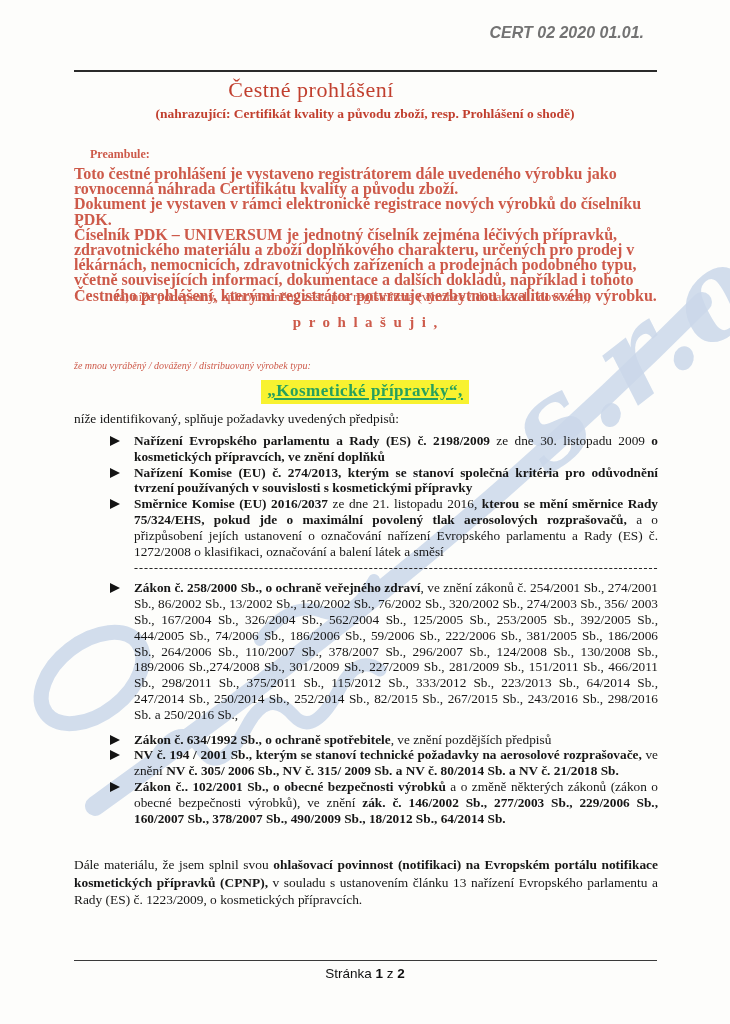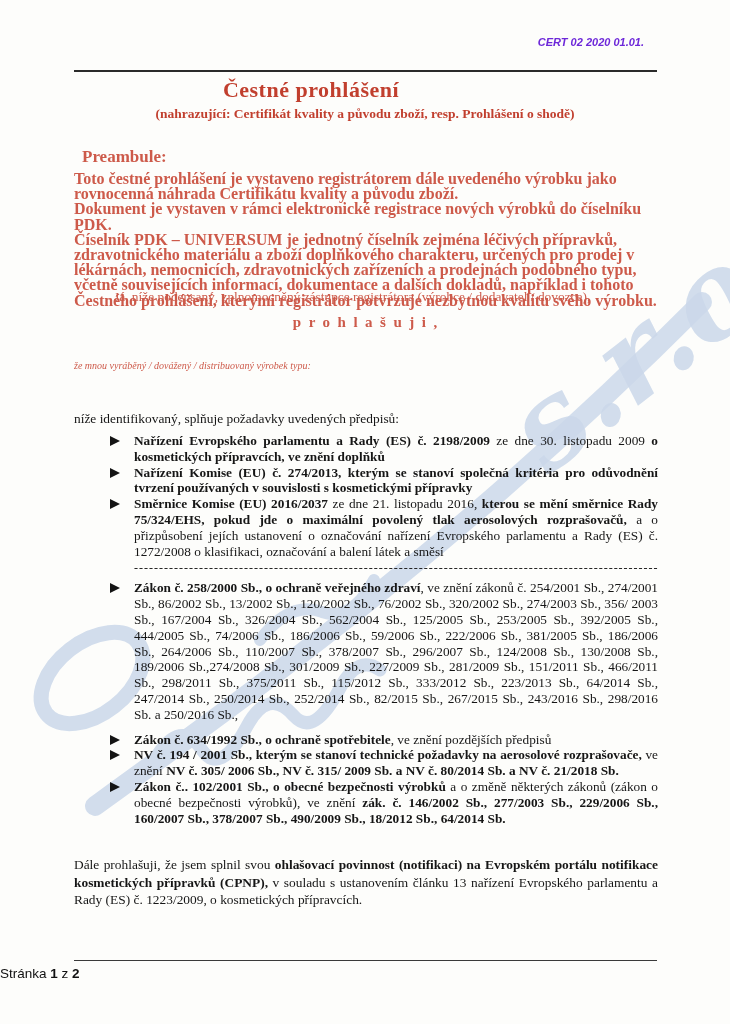--- a/index.html
+++ b/index.html
@@ -9,36 +9,36 @@
     width:730px;height:1024px;
     background:#fdfdfb;
     font-family:"Liberation Serif", serif;
     color:var(--text-black,#161616);
     overflow:hidden;
   }
   .page > *{position:absolute;z-index:1;}
   .watermark{left:0;top:0;z-index:0;pointer-events:none;}
 
   .cert-code{
-    top:36px;right:86px;
+    top:24px;right:86px;
     font-family:"Liberation Sans", sans-serif;
-    font-style:italic;font-weight:600;font-size:11px;color:#6d28d9;
+    font-style:italic;font-weight:600;font-size:16px;color:#737373;
   }
   .rule-top{top:70px;left:74px;width:583px;border-top:2px solid #2a2a2a;}
   .doc-title{
     top:77px;left:0;width:622px;text-align:center;
-    font-size:22px;font-weight:bold;color:var(--red-heading,#c13f2e);
+    font-size:22px;font-weight:normal;color:var(--red-heading,#c13f2e);
     letter-spacing:.5px;
   }
   .doc-subtitle{
     top:106px;left:0;width:730px;text-align:center;
     font-size:13.5px;font-weight:bold;color:var(--red-heading,#c13f2e);
   }
   .preamble{top:147px;left:74px;width:590px;color:var(--red-body,#cd5a4a);font-weight:bold;}
-  .preamble-heading{font-size:17px;margin:0 0 4px 8px;}
+  .preamble-heading{font-size:12px;margin:0 0 4px 16px;}
   .preamble p{margin:0;font-size:16px;line-height:15.2px;}
 
   .intro-line{top:289px;left:114px;font-size:13.4px;color:var(--red-body,#cd5a4a);}
   .declare-word{
     top:314px;left:0;width:730px;text-align:center;
     font-size:15px;font-weight:bold;color:var(--red-body,#cd5a4a);
     letter-spacing:.5em;padding-left:.5em;box-sizing:border-box;
   }
   .product-line{top:360px;left:74px;font-size:10px;color:var(--red-body,#cd5a4a);font-style:italic;}
   .product-wrap{top:380px;left:0;width:730px;text-align:center;}
@@ -65,21 +65,21 @@
   }
   .sep-dashes{
     margin:2px 0 4px 60px;
     font-size:12px;letter-spacing:1px;line-height:15px;
     white-space:nowrap;overflow:hidden;color:#141414;
   }
   .closing{top:856px;left:74px;width:584px;font-size:13.4px;line-height:17.6px;text-align:justify;}
 
   .rule-bottom{top:960px;left:74px;width:583px;border-top:1.5px solid #3a3a3a;}
   .page-footer{
-    top:966px;left:0;width:730px;
+    top:966px;left:0;width:730px;text-align:center;
     font-family:"Liberation Sans", sans-serif;font-size:13.5px;color:#111;
   }
   .b{font-weight:bold;}
 </style>
 </head>
 <body>
 
 <div class="page">
 
   <svg class="watermark" width="730" height="1024" viewBox="0 0 730 1024" aria-hidden="true">
@@ -104,31 +104,34 @@
   <div class="preamble">
     <div class="preamble-heading">Preambule:</div>
     <p>Toto čestné prohlášení je vystaveno registrátorem dále uvedeného výrobku jako rovnocenná náhrada Certifikátu kvality a původu zboží.</p>
     <p>Dokument je vystaven v rámci elektronické registrace nových výrobků do číselníku PDK.</p>
     <p>Číselník PDK – UNIVERSUM je jednotný číselník zejména léčivých přípravků, zdravotnického materiálu a zboží doplňkového charakteru, určených pro prodej v lékárnách, nemocnicích, zdravotnických zařízeních a prodejnách podobného typu, včetně souvisejících informací, dokumentace a dalších dokladů, například i tohoto Čestného prohlášení, kterými registrátor potvrzuje nezbytnou kvalitu svého výrobku.</p>
   </div>
 
   <div class="intro-line">Já, níže podepsaný, zplnomocněný zástupce registrátora (výrobce / dodavatel / dovozce),</div>
   <div class="declare-word">prohlašuji,</div>
   <div class="product-line">že mnou vyráběný / dovážený / distribuovaný výrobek typu:</div>
+  <div class="product-wrap">
+    <span class="product-type">„Kosmetické přípravky“,</span>
+  </div>
   <div class="follow-line">níže identifikovaný, splňuje požadavky uvedených předpisů:</div>
 
   <div class="reg-list">
       <div class="reg-item"><span class="bullet"></span><span><span class="b">Nařízení Evropského parlamentu a Rady (ES) č. 2198/2009 </span><span>ze dne 30. listopadu 2009 </span><span class="b">o kosmetických přípravcích, ve znění doplňků</span></span></div>
       <div class="reg-item"><span class="bullet"></span><span><span class="b">Nařízení Komise (EU) č. 274/2013, kterým se stanoví společná kritéria pro odůvodnění tvrzení používaných v souvislosti s kosmetickými přípravky</span></span></div>
       <div class="reg-item"><span class="bullet"></span><span><span class="b">Směrnice Komise (EU) 2016/2037 </span><span>ze dne 21. listopadu 2016, </span><span class="b">kterou se mění směrnice Rady 75/324/EHS, pokud jde o maximální povolený tlak aerosolových rozprašovačů, </span><span>a o přizpůsobení jejích ustanovení o označování nařízení Evropského parlamentu a Rady (ES) č. 1272/2008 o klasifikaci, označování a balení látek a směsí</span></span></div>
       <div class="sep-dashes">------------------------------------------------------------------------------------------------------------------------------------------------------</div>
       <div class="reg-item"><span class="bullet"></span><span><span class="b">Zákon č. 258/2000 Sb., o ochraně veřejného zdraví</span><span>, ve znění zákonů č. 254/2001 Sb., 274/2001 Sb., 86/2002 Sb., 13/2002 Sb., 120/2002 Sb., 76/2002 Sb., 320/2002 Sb., 274/2003 Sb., 356/ 2003 Sb., 167/2004 Sb., 326/2004 Sb., 562/2004 Sb., 125/2005 Sb., 253/2005 Sb., 392/2005 Sb., 444/2005 Sb., 74/2006 Sb., 186/2006 Sb., 59/2006 Sb., 222/2006 Sb., 381/2005 Sb., 186/2006 Sb., 264/2006 Sb., 110/2007 Sb., 378/2007 Sb., 296/2007 Sb., 124/2008 Sb., 130/2008 Sb., 189/2006 Sb.,274/2008 Sb., 301/2009 Sb., 227/2009 Sb., 281/2009 Sb., 151/2011 Sb., 466/2011 Sb., 298/2011 Sb., 375/2011 Sb., 115/2012 Sb., 333/2012 Sb., 223/2013 Sb., 64/2014 Sb., 247/2014 Sb., 250/2014 Sb., 252/2014 Sb., 82/2015 Sb., 267/2015 Sb., 243/2016 Sb., 298/2016 Sb. a 250/2016 Sb.,</span></span></div>
       <div class="reg-item spaced"><span class="bullet"></span><span><span class="b">Zákon č. 634/1992 Sb., o ochraně spotřebitele</span><span>, ve znění pozdějších předpisů</span></span></div>
       <div class="reg-item"><span class="bullet"></span><span><span class="b">NV č. 194 / 2001 Sb., kterým se stanoví technické požadavky na aerosolové rozprašovače,</span><span> ve znění </span><span class="b">NV č. 305/ 2006 Sb., NV č. 315/ 2009 Sb. a NV č. 80/2014 Sb. a NV č. 21/2018 Sb.</span></span></div>
       <div class="reg-item"><span class="bullet"></span><span><span class="b">Zákon č.. 102/2001 Sb., o obecné bezpečnosti výrobků</span><span> a o změně některých zákonů (zákon o obecné bezpečnosti výrobků), ve znění </span><span class="b">zák. č. 146/2002 Sb., 277/2003 Sb., 229/2006 Sb., 160/2007 Sb., 378/2007 Sb., 490/2009 Sb., 18/2012 Sb., 64/2014 Sb.</span></span></div>
     </div>
 
-  <div class="closing"><span>Dále prohlašuji, že jsem splnil svou </span><span class="b">ohlašovací povinnost (notifikaci) na Evropském portálu notifikace kosmetických přípravků (CPNP),</span><span> v souladu s ustanovením článku 13 nařízení Evropského parlamentu a Rady (ES) č. 1223/2009, o kosmetických přípravcích.</span></div>
+  <div class="closing"><span>Dále materiálu, že jsem splnil svou </span><span class="b">ohlašovací povinnost (notifikaci) na Evropském portálu notifikace kosmetických přípravků (CPNP),</span><span> v souladu s ustanovením článku 13 nařízení Evropského parlamentu a Rady (ES) č. 1223/2009, o kosmetických přípravcích.</span></div>
 
   <div class="rule-bottom"></div>
   <div class="page-footer"><span>Stránka </span><span class="b">1</span><span> z </span><span class="b">2</span></div>
 
 </div>
 
 </body></html>

